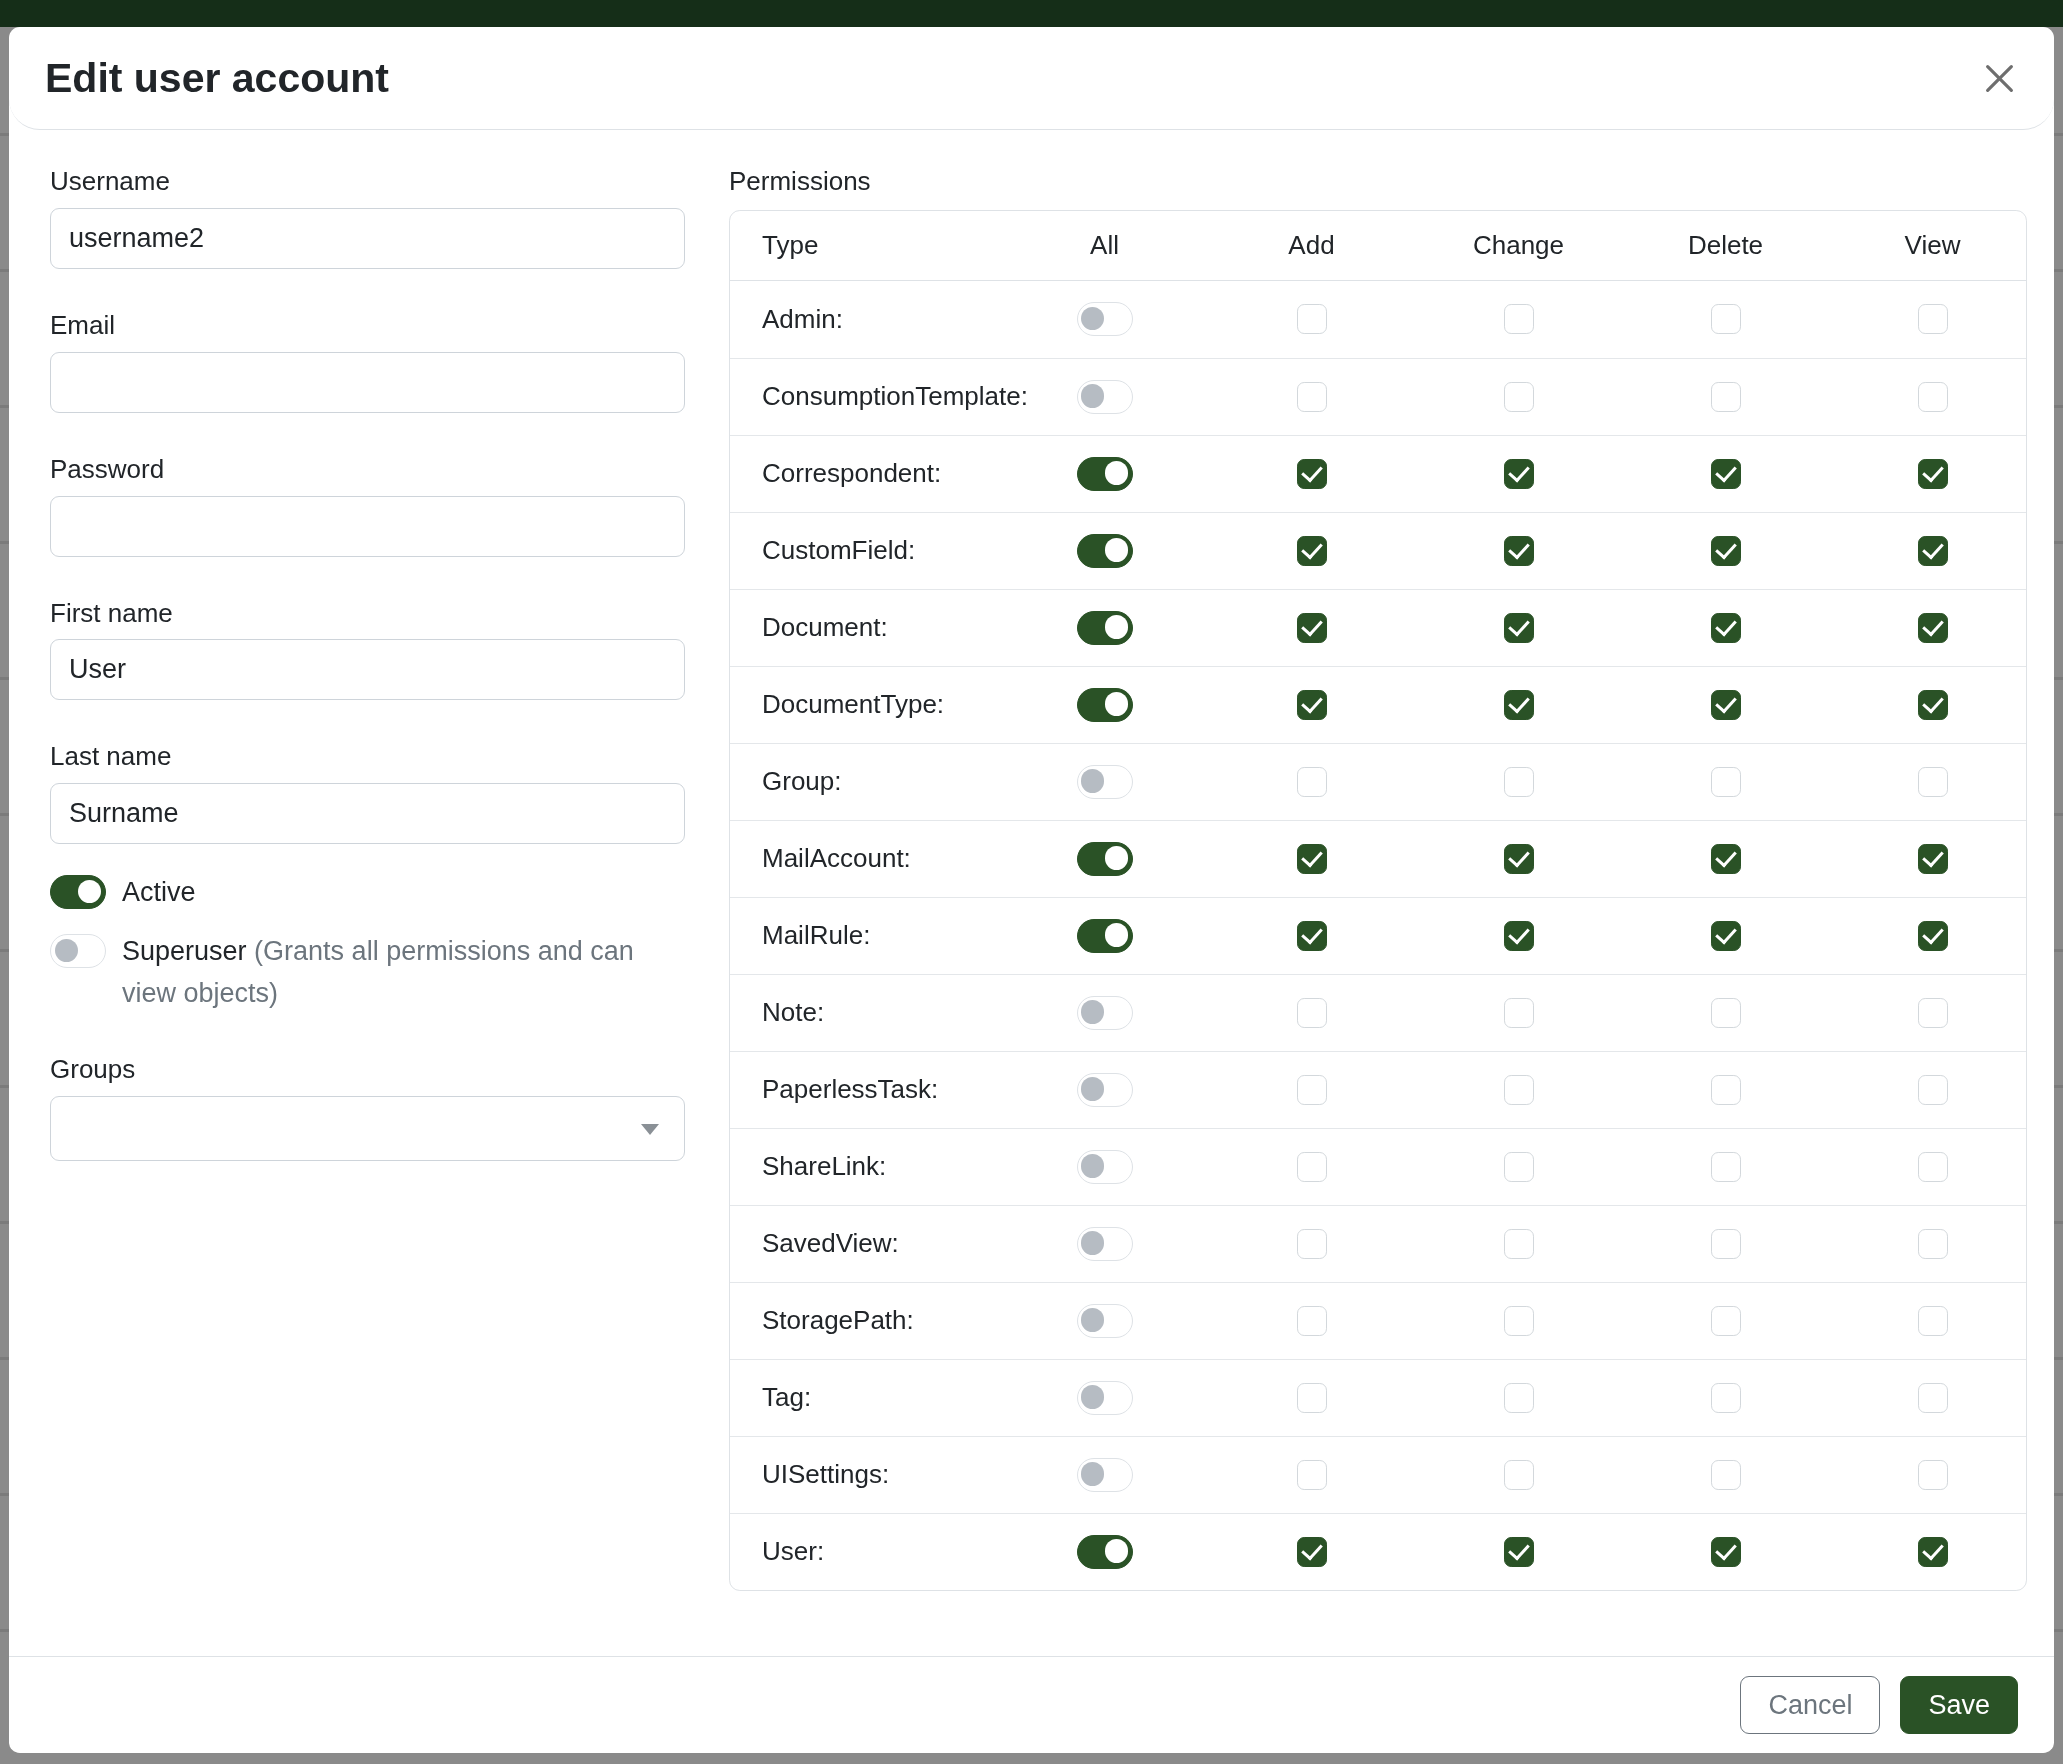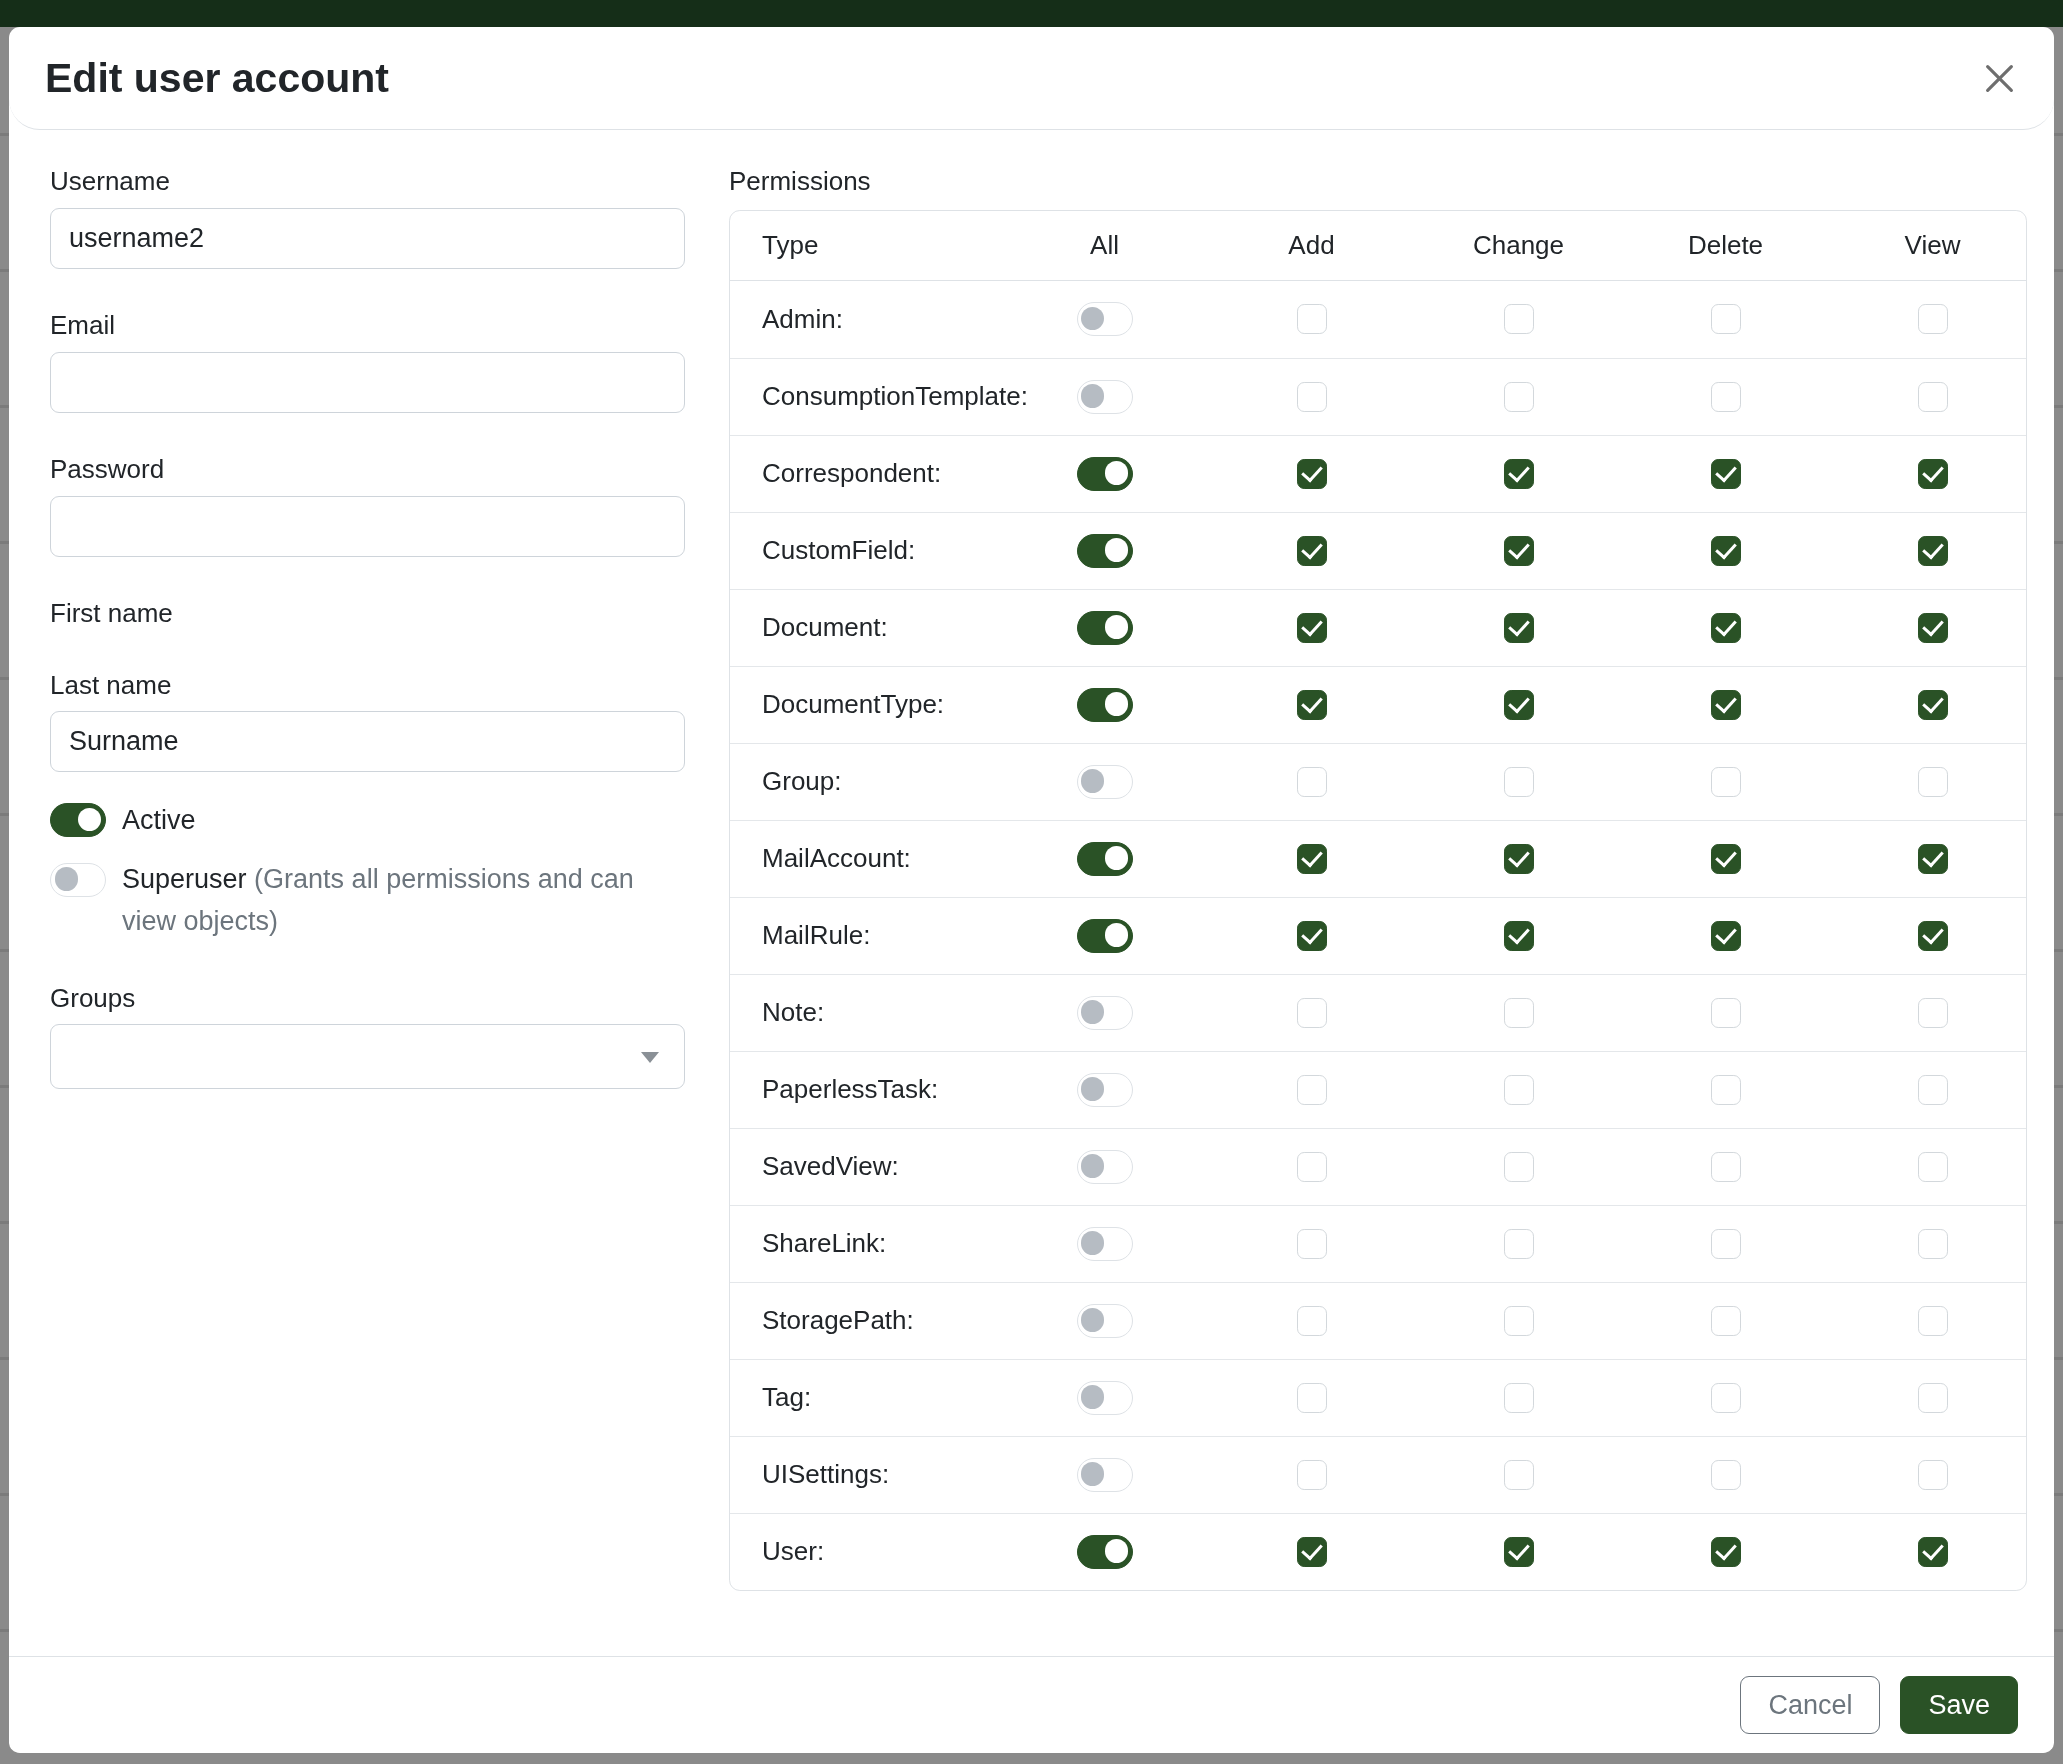--- a/index.html
+++ b/index.html
@@ -104,20 +104,21 @@
         <input class="text-input" type="text" value="" style="">
       </div>
 
       <div class="form-group">
         <label class="field-label">Password</label>
         <input class="text-input" type="password" value="" style="">
       </div>
 
       <div class="form-group">
         <label class="field-label">First name</label>
+        <input class="text-input" type="text" value="User" style="">
       </div>
 
       <div class="form-group" style="margin-bottom:31px;">
         <label class="field-label">Last name</label>
         <input class="text-input" type="text" value="Surname" style="">
       </div>
 
       <div class="toggle-row">
         <span class="switch on">
             <span class="knob"></span>
@@ -402,44 +403,44 @@
     <div class="cell">
                 <span class="cb cb-delete"></span>
               </div>
     <div class="cell">
                 <span class="cb cb-view"></span>
               </div>
   </div>
 
   <div class="perm-grid perm-row">
     <div class="cell type-cell">
+                <span class="perm-type">ShareLink:</span>
+              </div>
+    <div class="cell">
+                <span class="switch perm-all">
+                  <span class="knob"></span>
+                </span>
+              </div>
+    <div class="cell">
+                <span class="cb cb-add"></span>
+              </div>
+    <div class="cell">
+                <span class="cb cb-change"></span>
+              </div>
+    <div class="cell">
+                <span class="cb cb-delete"></span>
+              </div>
+    <div class="cell">
+                <span class="cb cb-view"></span>
+              </div>
+  </div>
+
+  <div class="perm-grid perm-row">
+    <div class="cell type-cell">
                 <span class="perm-type">SavedView:</span>
-              </div>
-    <div class="cell">
-                <span class="switch perm-all">
-                  <span class="knob"></span>
-                </span>
-              </div>
-    <div class="cell">
-                <span class="cb cb-add"></span>
-              </div>
-    <div class="cell">
-                <span class="cb cb-change"></span>
-              </div>
-    <div class="cell">
-                <span class="cb cb-delete"></span>
-              </div>
-    <div class="cell">
-                <span class="cb cb-view"></span>
-              </div>
-  </div>
-
-  <div class="perm-grid perm-row">
-    <div class="cell type-cell">
-                <span class="perm-type">ShareLink:</span>
               </div>
     <div class="cell">
                 <span class="switch perm-all">
                   <span class="knob"></span>
                 </span>
               </div>
     <div class="cell">
                 <span class="cb cb-add"></span>
               </div>
     <div class="cell">

